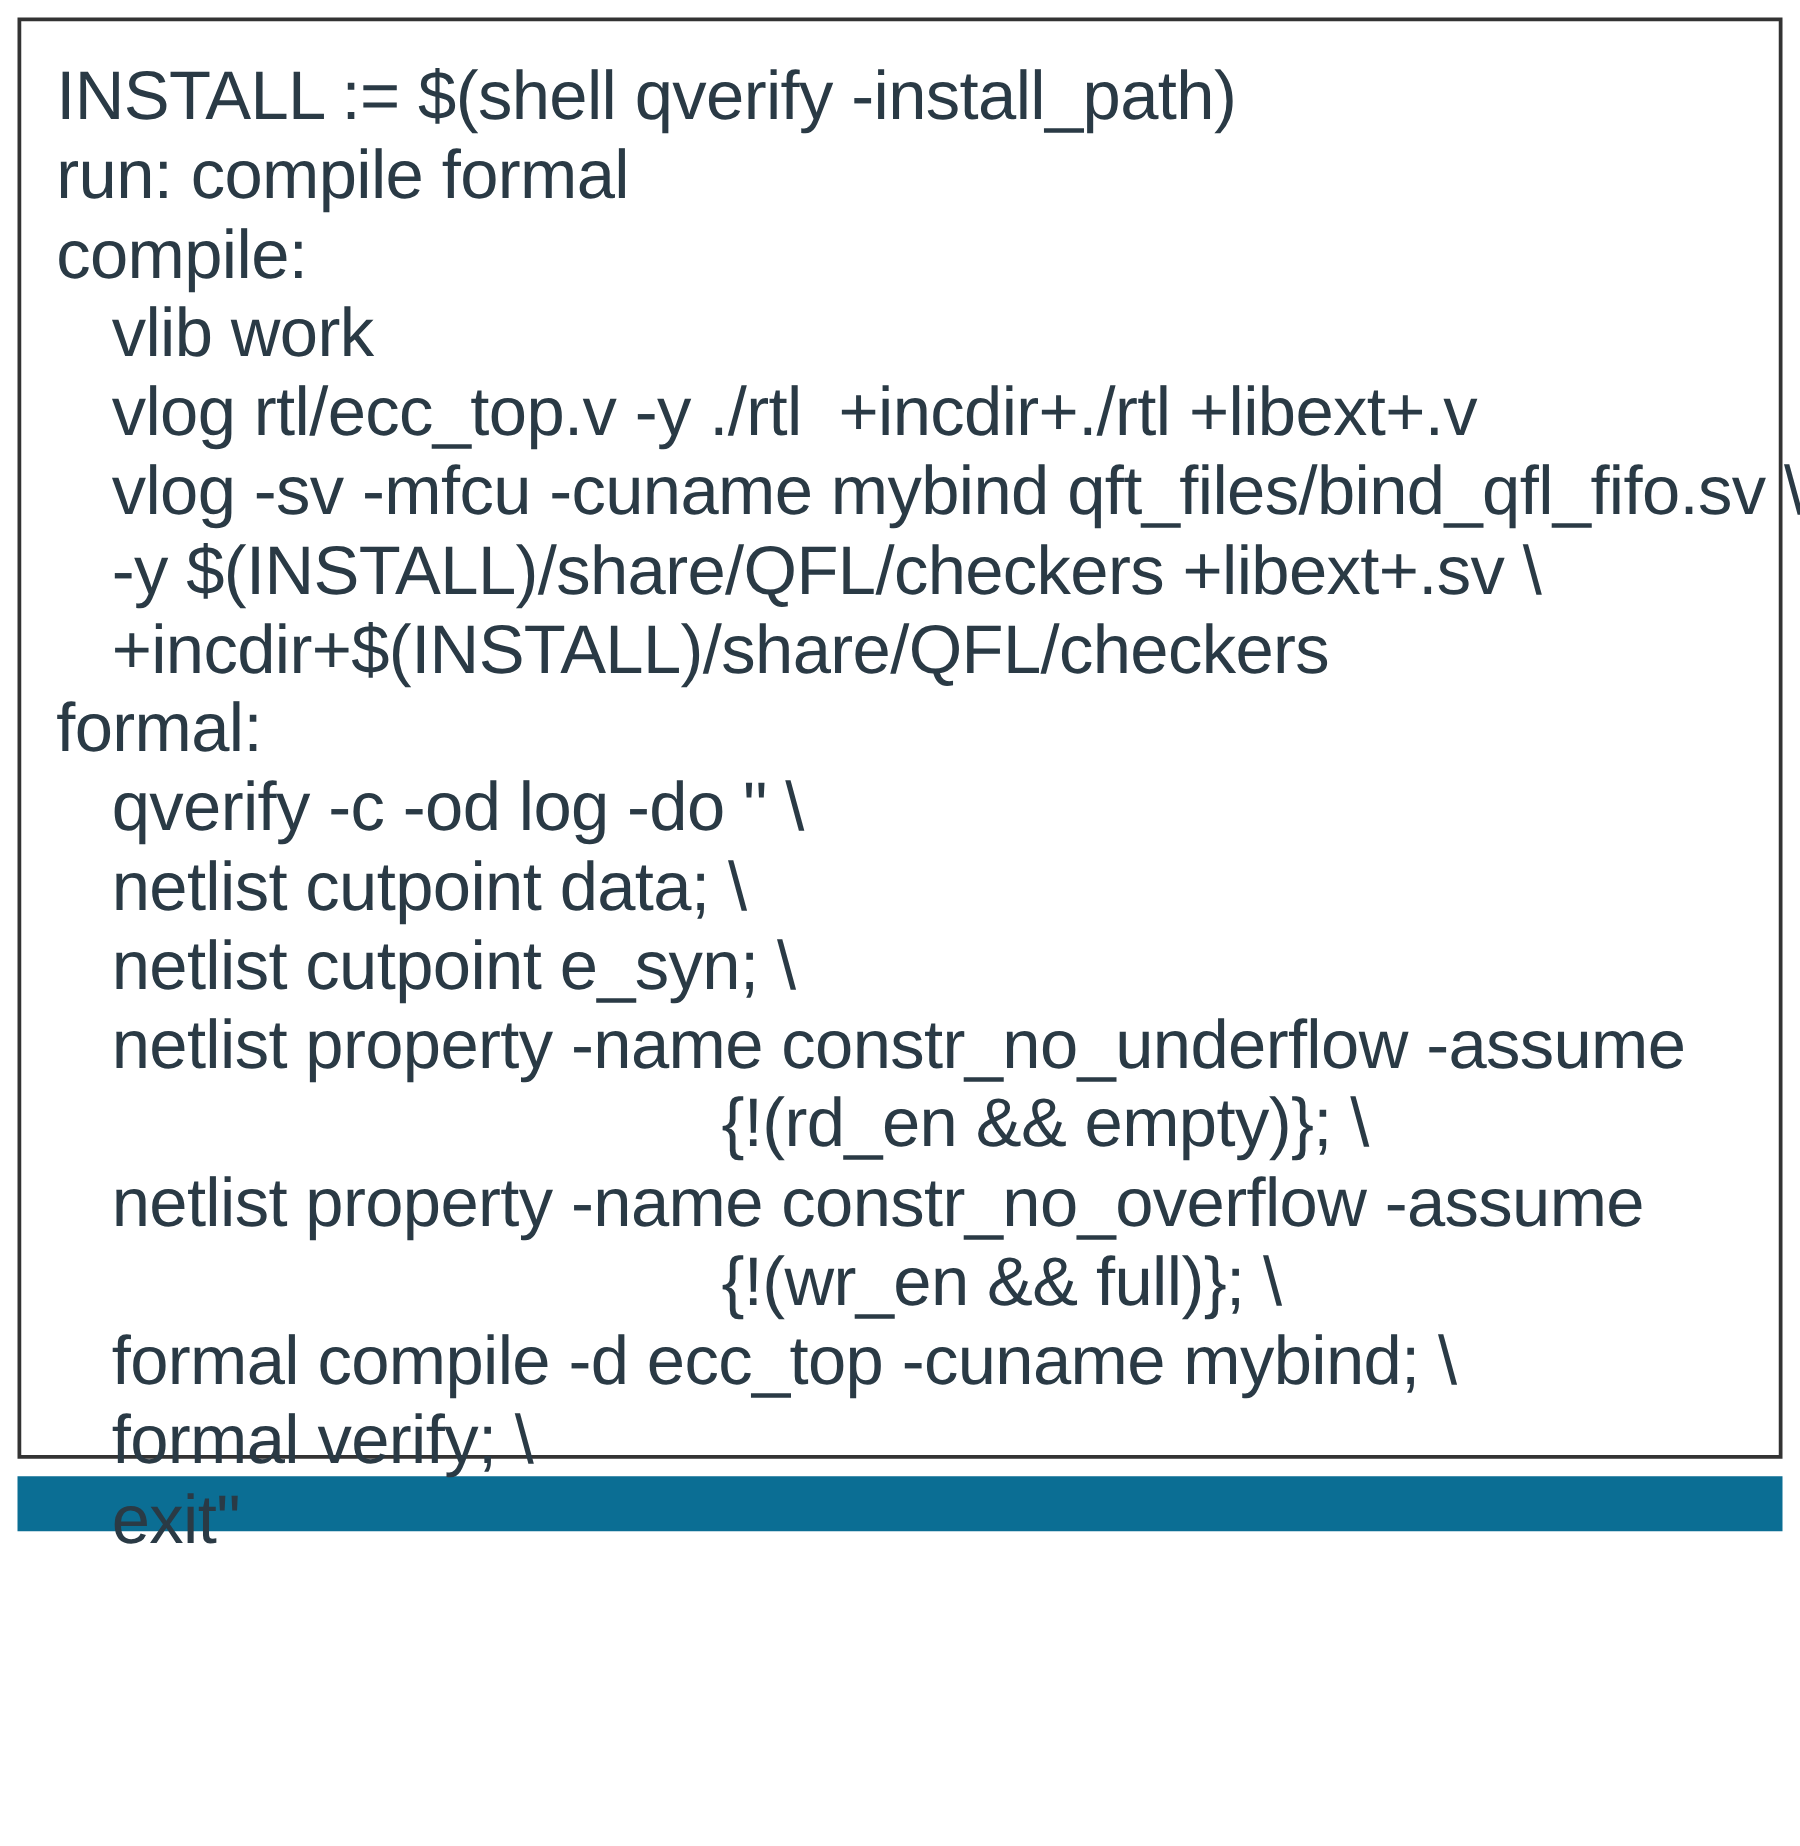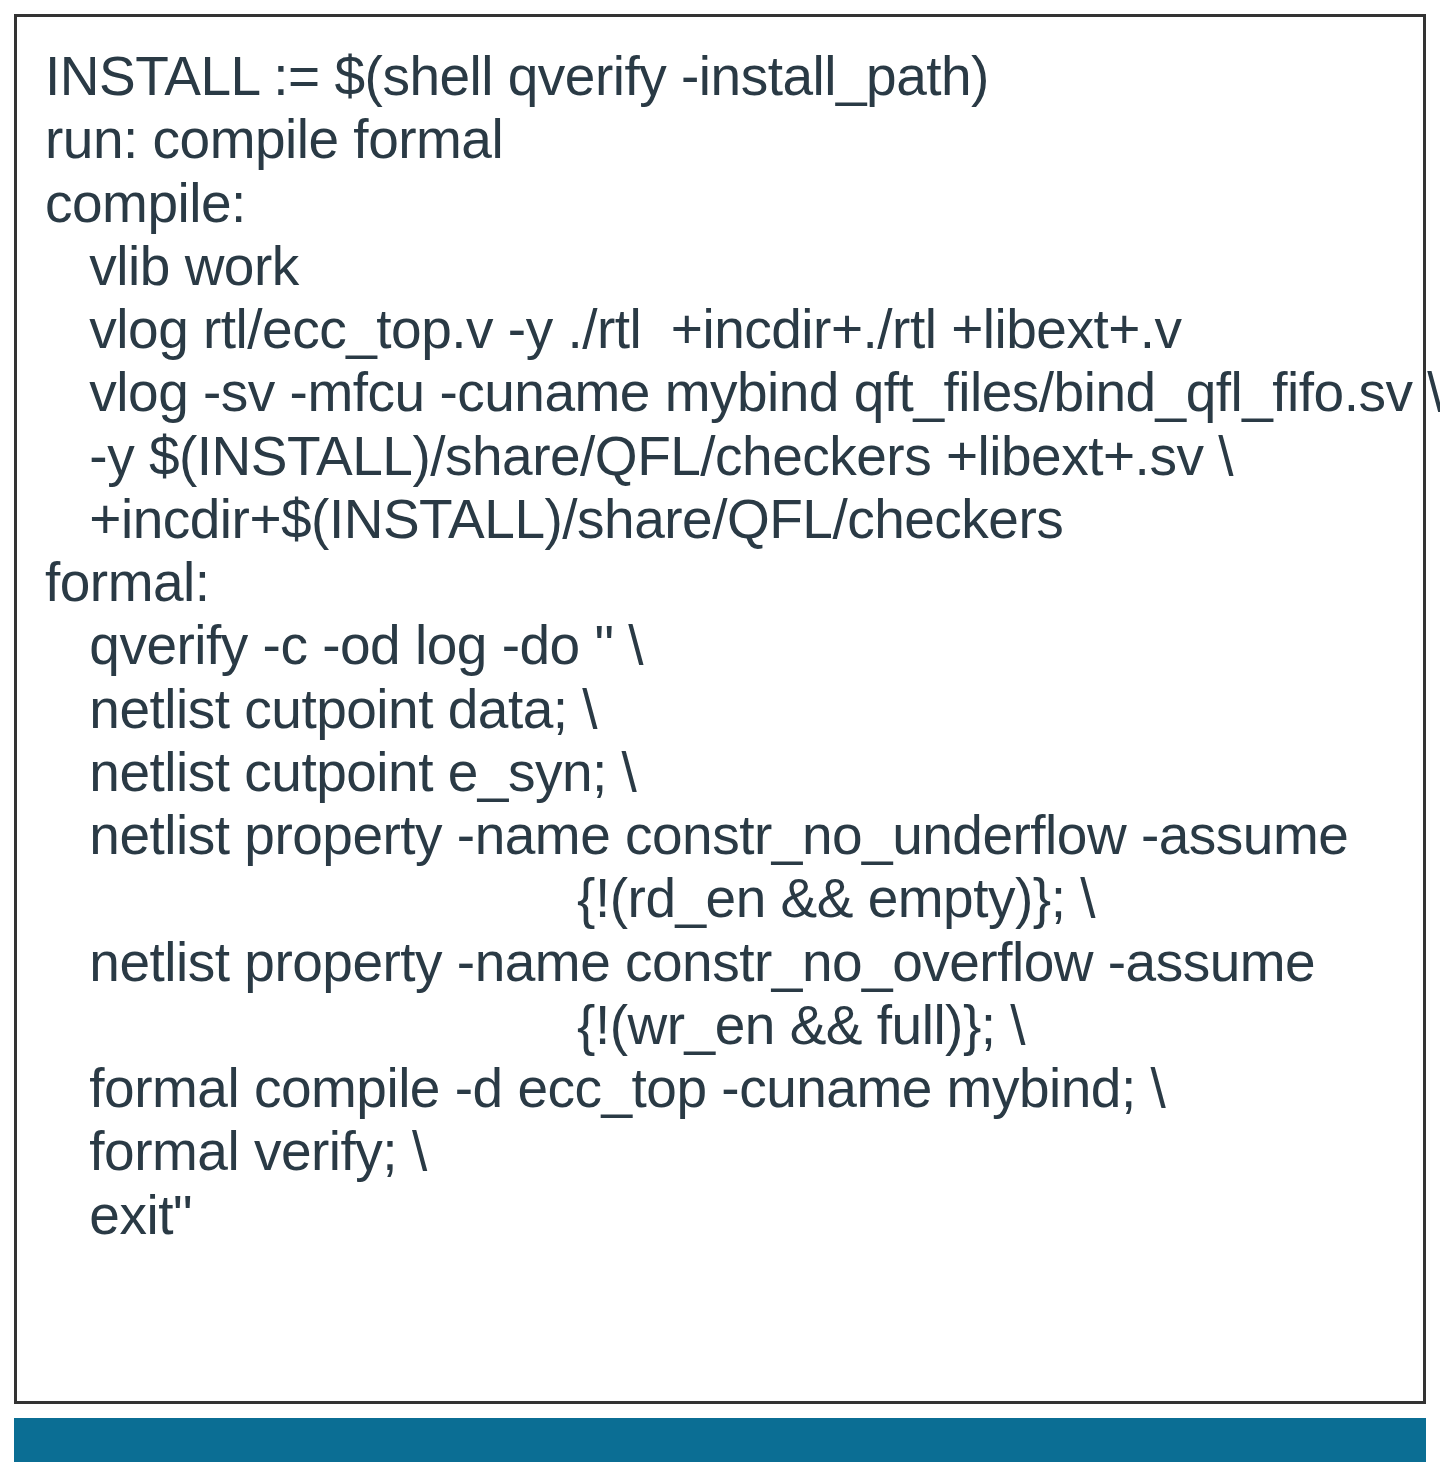--- a/index.html
+++ b/index.html
@@ -7,21 +7,21 @@
     padding: 0;
     background: #ffffff;
     width: 1440px;
   }
   .frame {
     margin: 14px;
     border: 3px solid #333;
     box-sizing: border-box;
     padding: 28px 28px 60px 28px;
     width: 1412px;
-    height: 1390px;
+    height: 1153px;
     position: relative;
   }
   .code {
     font-family: "Myriad Pro", "Segoe UI", "Helvetica Neue", Arial, sans-serif;
     font-stretch: condensed;
     font-size: 55px;
     line-height: 1.15;
     color: #2a3a45;
     white-space: pre;
     letter-spacing: -0.5px;

